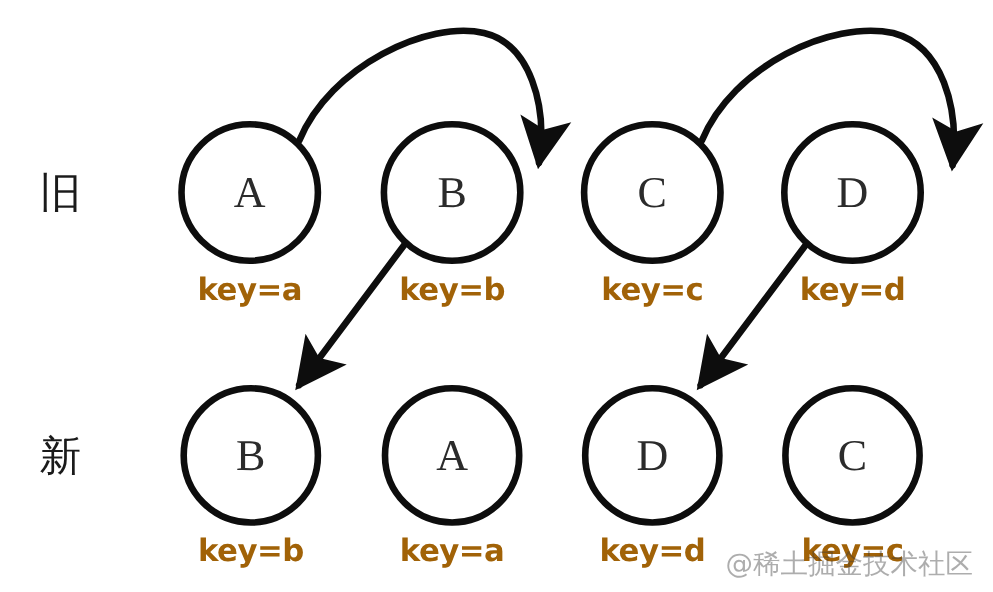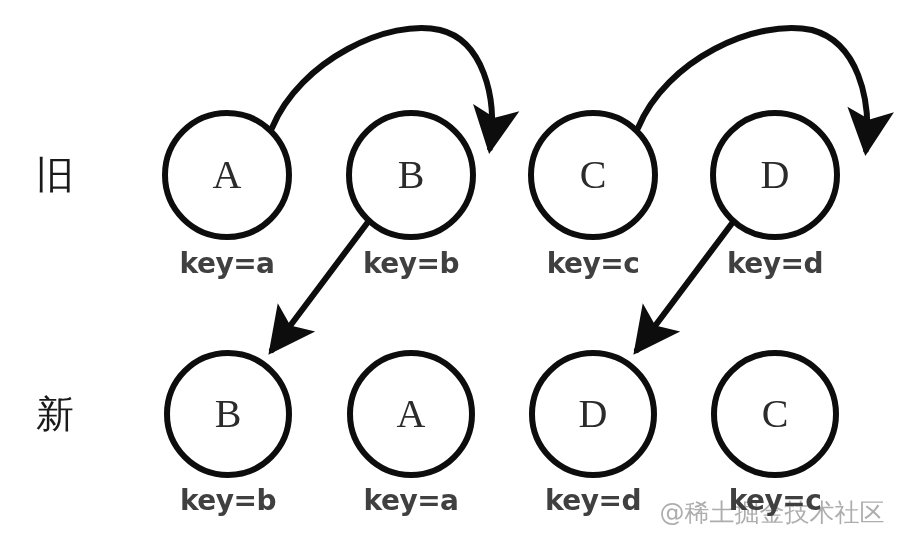--- a/index.html
+++ b/index.html
@@ -51,21 +51,21 @@
     color: #2b2b2b;
     line-height: 1;
     user-select: none;
   }
   .key-label {
     position: absolute;
     transform: translate(-50%, 0);
     font-family: "DejaVu Sans", "Liberation Sans", sans-serif;
     font-size: 28px;
     font-weight: 600;
-    color: #404040;
+    color: #a16207;
     letter-spacing: -0.5px;
     white-space: nowrap;
     line-height: 1;
     user-select: none;
   }
   .watermark {
     position: absolute;
     transform: translate(-50%, -50%);
     font-family: "DejaVu Sans", "Liberation Sans", sans-serif;
     font-size: 25px;

